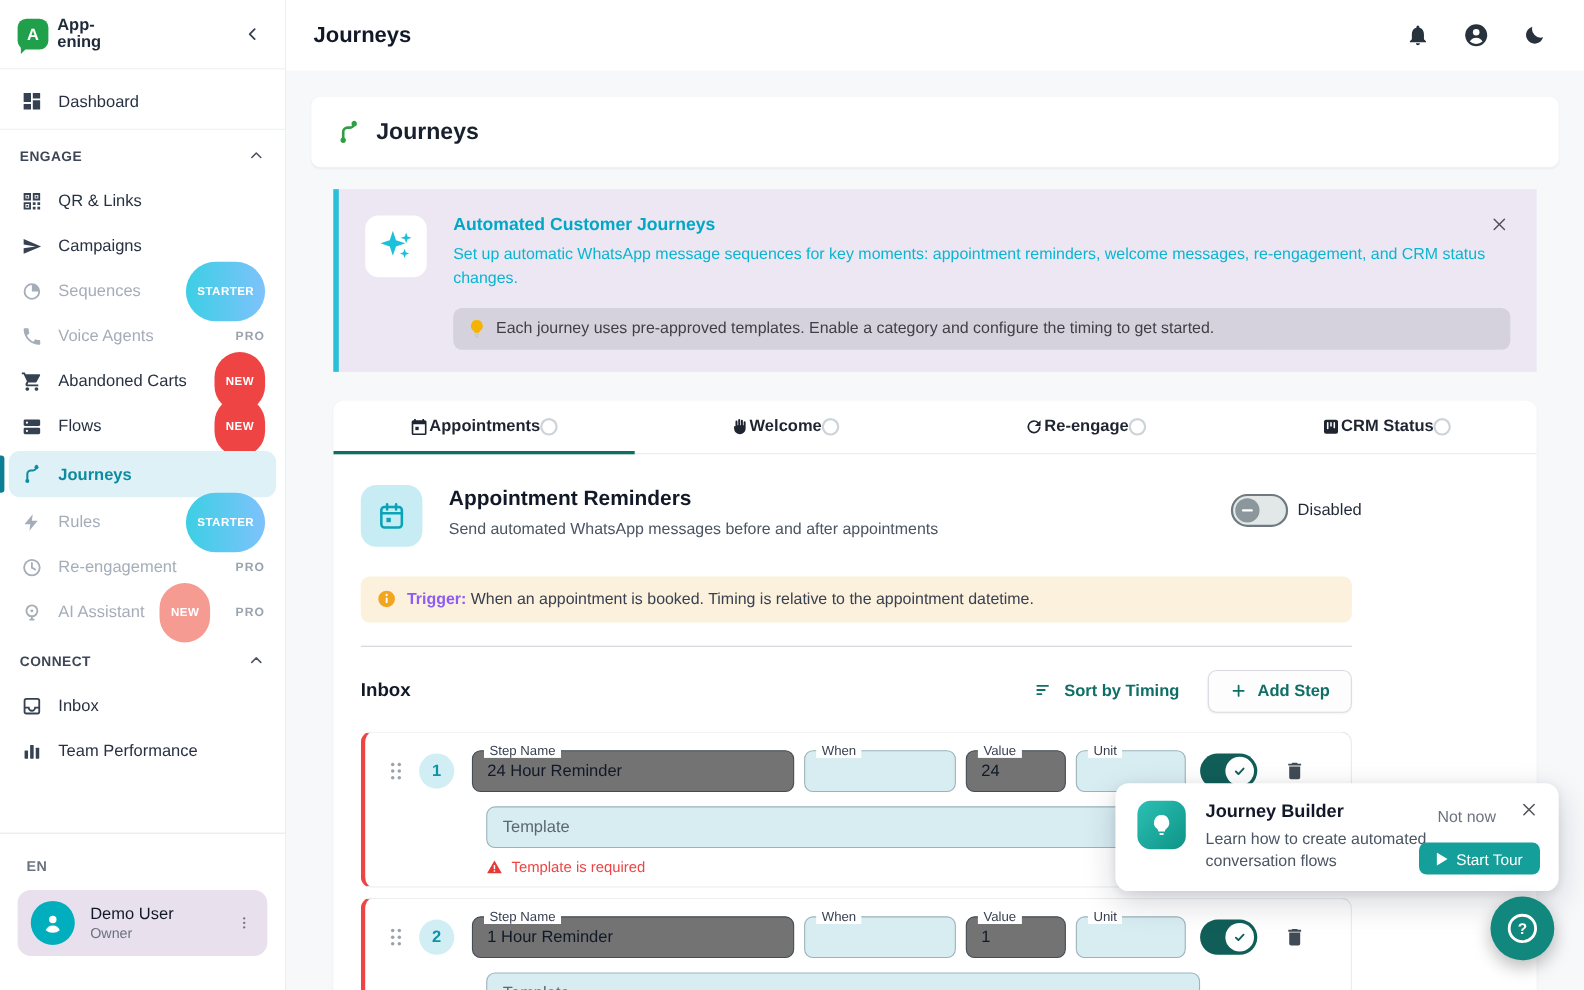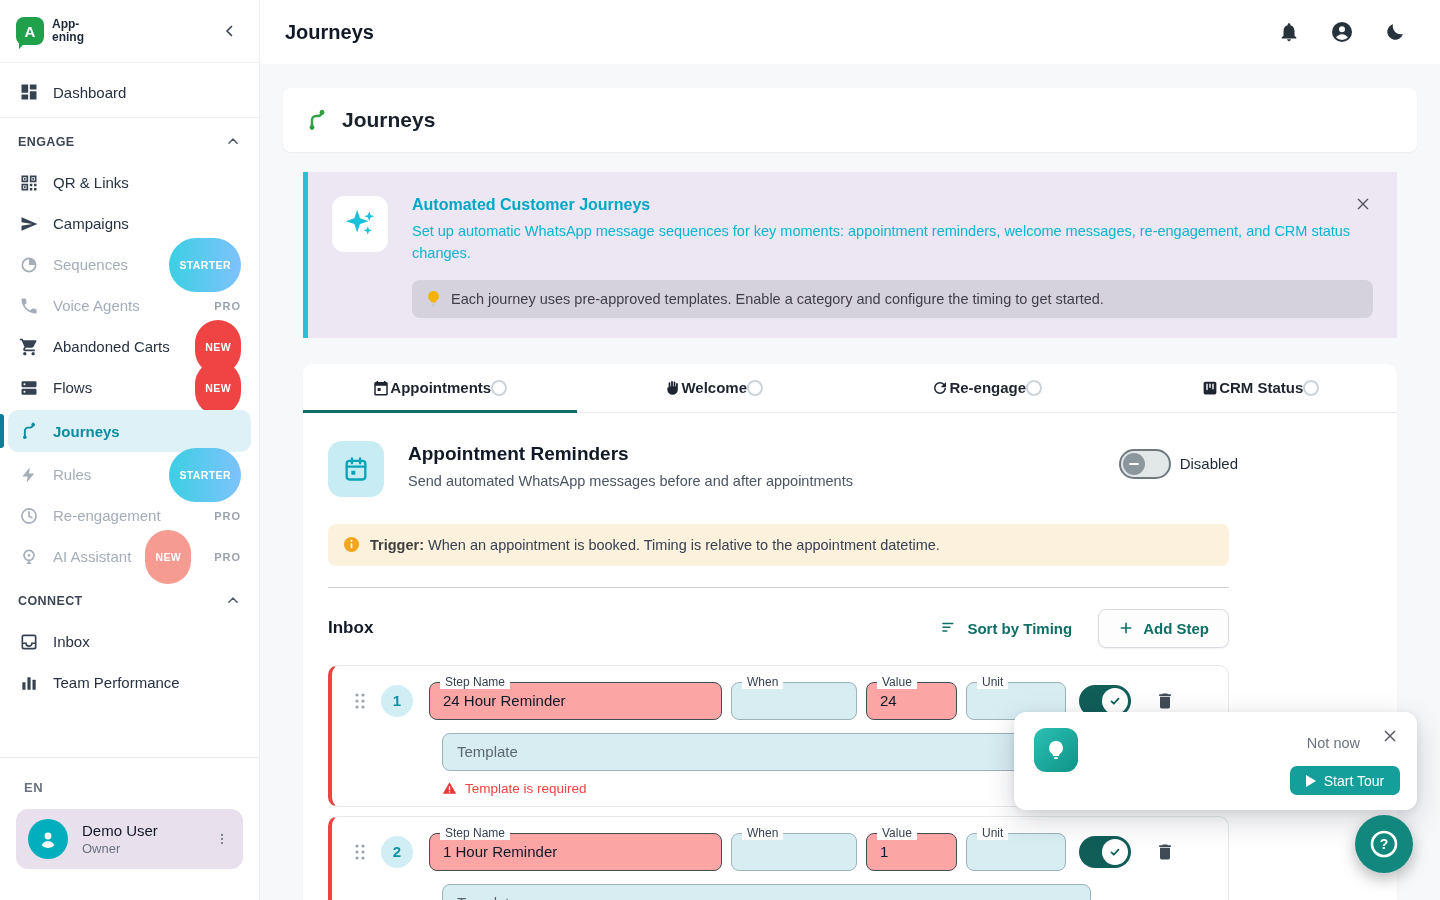--- a/index.html
+++ b/index.html
@@ -5,21 +5,21 @@
   *{box-sizing:border-box;margin:0;padding:0}
   html,body{width:1440px;height:900px;overflow:hidden;font-family:"Liberation Sans",sans-serif;background:#f7f8fa;color:#1f2937}
   svg{display:block}
 
   
   .sidebar{position:fixed;left:0;top:0;width:260px;height:900px;background:#fff;border-right:1px solid #eceef1;display:flex;flex-direction:column;z-index:20}
   .sb-top{height:63px;border-bottom:1px solid #eef0f2;display:flex;align-items:center;justify-content:space-between;padding:0 16px;flex:0 0 auto}
   .logo{display:flex;align-items:center;gap:8px}
   .logo-tile{width:28px;height:28px;border-radius:8px;background:#21a04c;display:grid;place-items:center;color:#fff;font-weight:bold;font-size:15px;position:relative}
   .logo-tile:after{content:"";position:absolute;left:3px;bottom:-4px;border:5px solid transparent;border-top-color:#21a04c;border-left-color:#21a04c}
-  .brand{font-size:12px;font-weight:700;color:#1e2a3a;line-height:1.1}
+  .brand{font-size:15px;font-weight:700;color:#1e2a3a;line-height:1.1}
   .collapse{color:#374151;cursor:pointer;padding:4px}
   .sb-nav{flex:1 1 auto;overflow:hidden;padding-top:4px}
   .nav-item{height:41px;display:flex;align-items:center;gap:13px;padding:0 18px 0 18px;font-size:15px;color:#273142;cursor:pointer;position:relative}
   .nav-item .nav-ic{width:22px;height:22px;color:#364152;flex:0 0 auto;display:grid;place-items:center}
   .nav-item .lbl{flex:1 1 auto;white-space:nowrap}
   .nav-item.dashboard{height:50px}
   .nav-item.dim{color:#a4adb8}
   .nav-item.dim .nav-ic{color:#a4adb8}
   .sb-div{border-bottom:1px solid #eef0f2}
   .sec-hdr{height:40px;margin-top:4px;display:flex;align-items:center;justify-content:space-between;padding:0 19px 0 18px;font-size:12.5px;font-weight:700;letter-spacing:.4px;color:#3d4656;cursor:pointer}
@@ -71,39 +71,39 @@
   .cat-tile{width:56px;height:56px;background:#c8ecf3;border-radius:14px;display:grid;place-items:center;flex:0 0 auto;color:#0ba3b8}
   .cat-title{font-size:19px;font-weight:700;color:#111827;margin-top:2px}
   .cat-desc{font-size:14.5px;color:#4b5563;margin-top:8px}
   .cat-right{margin-left:auto;display:flex;align-items:center;gap:9px;margin-top:8px}
   .tgl-off{width:52px;height:30px;border:2px solid #6e7a80;border-radius:999px;background:#e2e8e7;position:relative;cursor:pointer;flex:0 0 auto}
   .tgl-off .knob{position:absolute;left:2px;top:2px;width:22px;height:22px;border-radius:50%;background:#8b979c;display:grid;place-items:center}
   .tgl-off .minus{width:10px;height:2px;background:#fff;border-radius:2px}
   .tgl-status{font-size:15px;color:#1f2937}
 
   .trigger{margin:27px 0 0 25px;width:901px;background:#fcf1dc;border-radius:8px;height:42px;display:flex;align-items:center;gap:10px;padding:0 15px;font-size:14.5px;color:#374151}
-  .trigger b{color:#404040}
+  .trigger b{color:#8b5cf6}
   .hr{margin:21px 0 0 25px;width:901px;border-top:1px solid #cfd4da}
 
   .steps-row{display:flex;align-items:center;margin:21px 0 17px 25px;width:901px}
   .steps-title{font-size:17px;font-weight:700;color:#111827}
   .sort-btn{margin-left:auto;display:flex;align-items:center;gap:9px;color:#0f6e66;font-size:15px;font-weight:600;cursor:pointer}
   .add-btn{margin-left:26px;display:flex;align-items:center;gap:9px;border:1px solid #d7dbdf;background:#fdfdfd;border-radius:8px;padding:10px 19px;color:#0f6e66;font-size:15px;font-weight:600;cursor:pointer;box-shadow:0 1px 2px rgba(0,0,0,.05)}
 
   .step-card{margin:0 0 9px 25px;width:901px;background:#fff;border:1px solid #e6e8ea;border-left:4px solid #ee4443;border-radius:10px;padding:16px 14px 10px 8px}
   .s-row1{display:flex;align-items:center}
   .drag{width:14px;margin:0 13px 0 14px;color:#9aa3ab;cursor:grab;flex:0 0 auto}
   .s-num{width:32px;height:32px;border-radius:50%;background:#d2eef5;color:#0d93a8;font-weight:600;font-size:15px;display:grid;place-items:center;margin-right:16px;flex:0 0 auto}
   .fld{position:relative;height:38px;border-radius:8px;flex:0 0 auto}
   .fld .nlbl{position:absolute;top:-8px;left:10px;background:#fff;padding:0 5px;font-size:12px;color:#374151;line-height:1.2;white-space:nowrap}
-  .outlined{border:1px solid #424d56;background:#fca5a5}
+  .outlined{border:1px solid #424d56;background:#737373}
   .outlined input{border:none;outline:none;background:transparent;width:100%;height:100%;padding:0 13px;font-size:15px;color:#111827;font-family:inherit;border-radius:8px}
   .filled{background:#d8edf2;border:1px solid #9bb3ba;cursor:pointer}
   .f-name{width:293px;margin-right:9px}
-  .f-when{width:126px;margin-right:9px}
+  .f-when{width:138px;margin-right:9px}
   .f-value{width:91px;margin-right:9px}
   .f-unit{width:100px}
   .tgl-on{width:52px;height:32px;background:#115e59;border-radius:999px;position:relative;margin-left:13px;cursor:pointer;flex:0 0 auto}
   .tgl-on .knob{position:absolute;right:3px;top:3px;width:26px;height:26px;border-radius:50%;background:#fff;display:grid;place-items:center}
   .trash{margin-left:24px;color:#414b55;cursor:pointer;flex:0 0 auto}
   .s-row2{margin:13px 0 0 102px}
   .tpl{width:649px;height:38px;display:flex;align-items:center;padding:0 14px;font-size:15px;color:#5c6871}
   .s-err{display:flex;align-items:center;gap:8px;margin:10px 0 0 102px;color:#ee4443;font-size:13.5px}
 
   
@@ -582,20 +582,24 @@
   </div>
 </div>
 
 <div class="popup">
   <div class="pu-tile">
     <svg width="24" height="24" viewBox="0 0 24 24">
         <path d="M12 3a7 7 0 0 0-4 12.7c.6.5 1 1.3 1 2.1v.2h6v-.2c0-.8.4-1.6 1-2.1A7 7 0 0 0 12 3z" fill="#fff"></path>
         <rect x="10" y="19.2" width="4" height="1.8" rx=".9" fill="#fff"></rect>
       </svg>
   </div>
+  <div>
+    <div class="pu-title">Journey Builder</div>
+    <div class="pu-desc">Learn how to create automated conversation flows</div>
+  </div>
   <span class="pu-notnow">Not now</span>
   <span class="pu-x">
     <svg width="16" height="16" viewBox="0 0 24 24" fill="none" stroke="currentColor" stroke-width="2" stroke-linecap="round">
         <path d="M5 5l14 14M19 5L5 19"></path>
       </svg>
   </span>
   <button class="pu-start">
     <svg width="10" height="12" viewBox="0 0 10 12" fill="#fff">
         <path d="M0 0l10 6-10 6V0z"></path>
       </svg>

